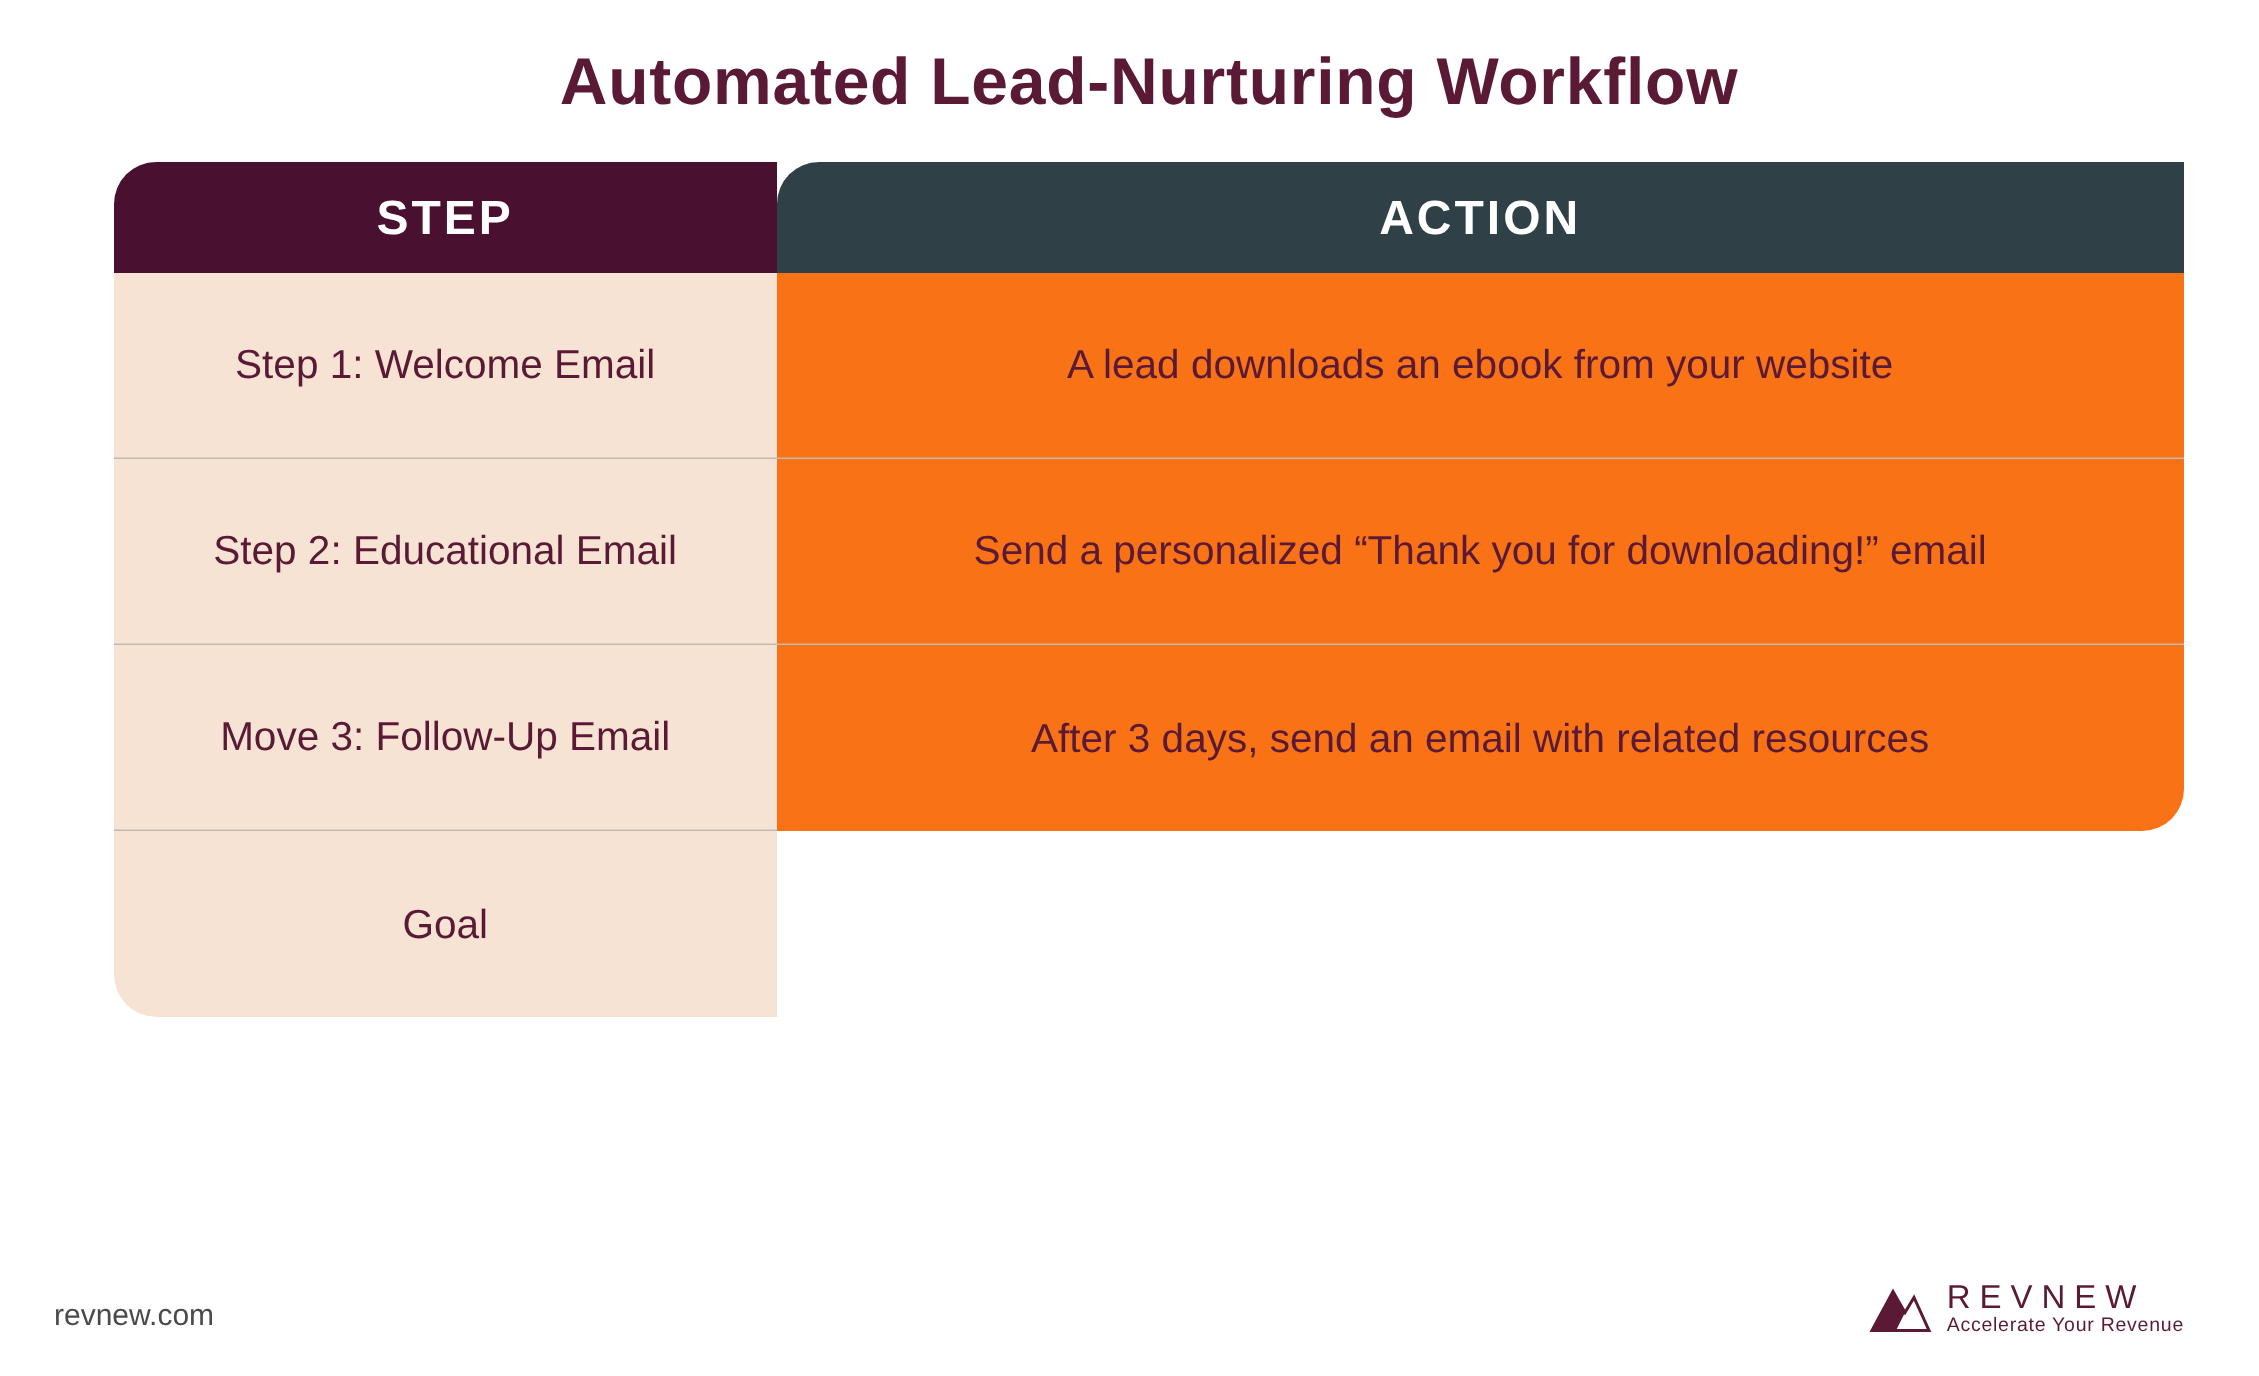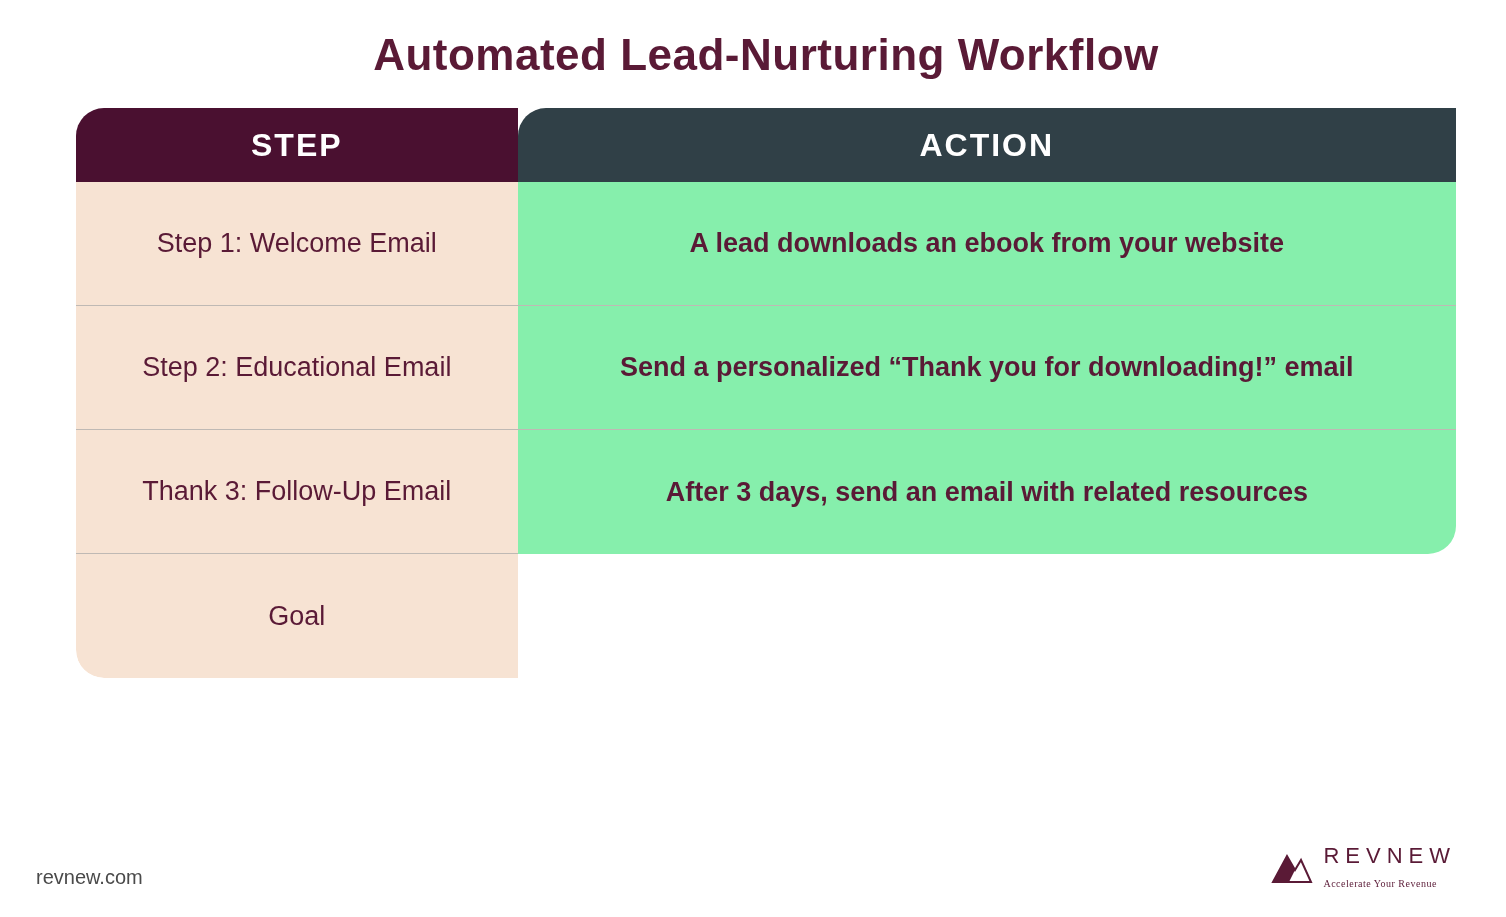--- a/index.html
+++ b/index.html
@@ -58,21 +58,21 @@
     align-items: center;
     justify-content: center;
     text-align: center;
     font-size: 27px;
     color: #5a1a36;
     padding: 10px 30px;
     line-height: 1.35;
     border-bottom: 1px solid #bfb9b4;
   }
   .col-step .body-cell { background: #f7e3d3; font-weight: 500; }
-  .col-action .body-cell { background: #86efac; font-weight: 700; }
+  .col-action .body-cell { background: #f97316; font-weight: 400; }
   .col-step .body-cell:last-child,
   .col-action .body-cell:last-child { border-bottom: none; }
   .col-step .body-cell:last-child { border-bottom-left-radius: 28px; }
   .col-action .body-cell:last-child { border-bottom-right-radius: 28px; }
 
   .footer {
     position: absolute;
     bottom: 28px;
     left: 36px;
     right: 50px;
@@ -95,39 +95,38 @@
     flex-direction: column;
     line-height: 1;
   }
   .logo-brand {
     font-size: 22px;
     font-weight: 400;
     letter-spacing: 6px;
     color: #5a1a36;
   }
   .logo-tag {
-    font-size: 10px;
+    font-size: 13px;
     color: #5a1a36;
     letter-spacing: 0.5px;
-    margin-top: 12px;
-    font-family: Liberation Serif, serif;
+    margin-top: 0;
   }
 </style>
 </head>
 <body>
 
 <div class="page">
   <h1 class="title">Automated Lead-Nurturing Workflow</h1>
 
   <div class="table">
     <div class="col col-step">
       <div class="header-cell">STEP</div>
       <div class="body-cell">Step 1: Welcome Email</div>
       <div class="body-cell">Step 2: Educational Email</div>
-      <div class="body-cell">Thank 3: Follow-Up Email</div>
+      <div class="body-cell">Move 3: Follow-Up Email</div>
       <div class="body-cell">Goal</div>
     </div>
     <div class="col col-action">
       <div class="header-cell">ACTION</div>
       <div class="body-cell">A lead downloads an ebook from your website</div>
       <div class="body-cell">Send a personalized “Thank you for downloading!” email</div>
       <div class="body-cell">After 3 days, send an email with related resources</div>
     </div>
   </div>
 </div>

